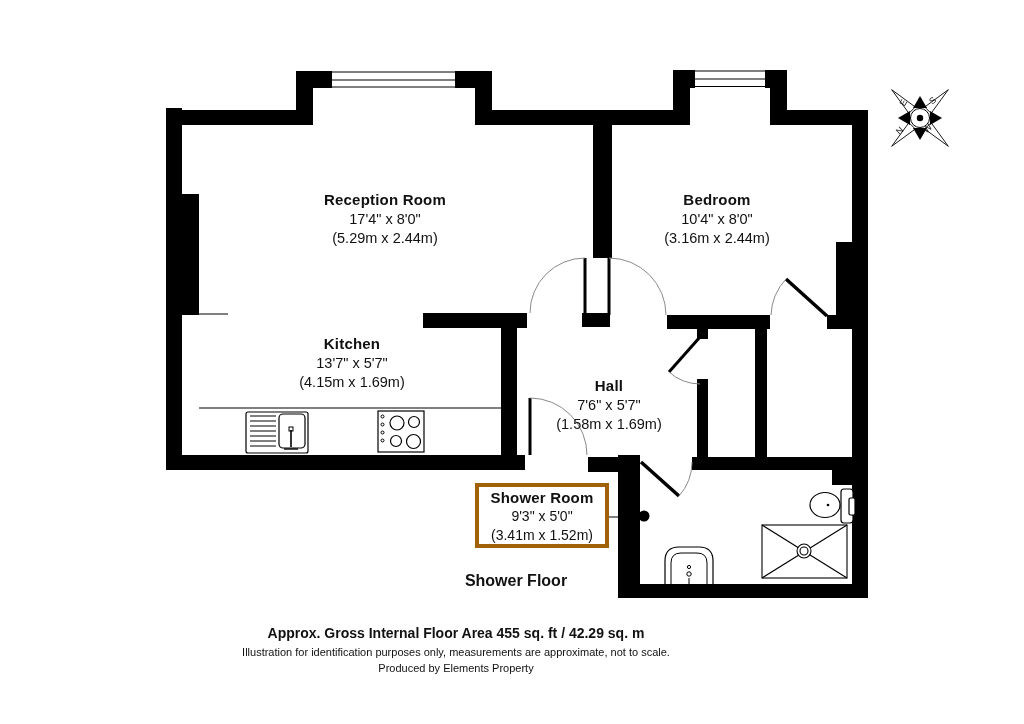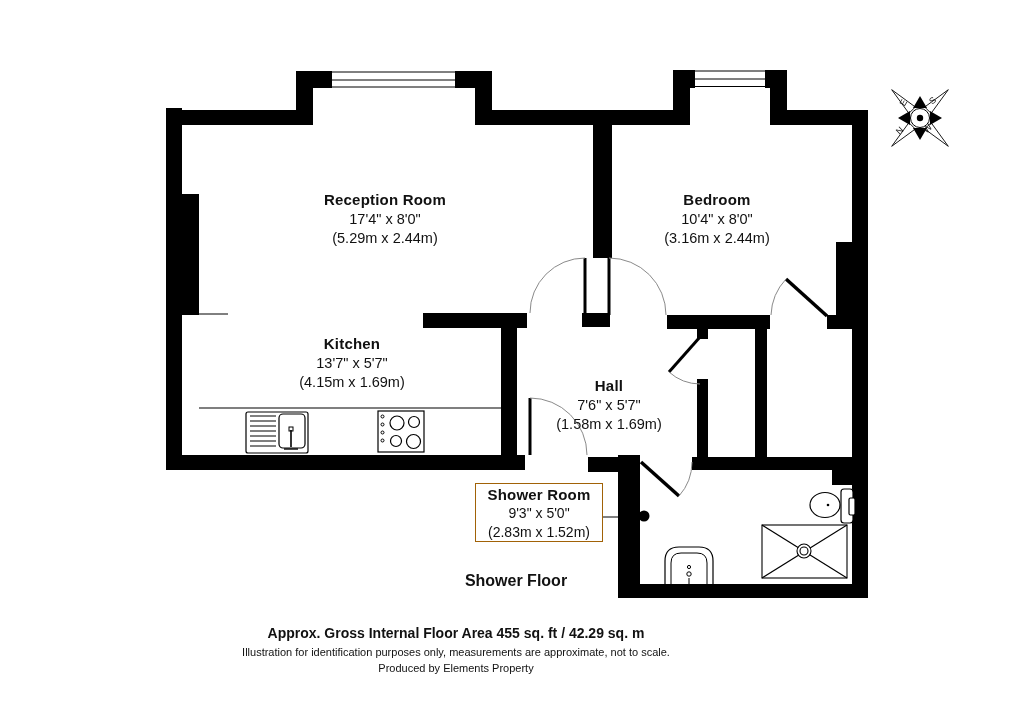--- a/index.html
+++ b/index.html
@@ -2,21 +2,21 @@
 <html><head>
 <meta charset="utf-8">
 <style>
   html,body{margin:0;padding:0;background:#ffffff;}
   #stage{position:relative;width:1024px;height:724px;background:#ffffff;overflow:hidden;
          font-family:"Liberation Sans","DejaVu Sans",sans-serif;color:#111;}
   #plan-svg{position:absolute;left:0;top:0;}
   .room-label{position:absolute;transform:translateX(-50%);text-align:center;white-space:nowrap;line-height:19.5px;}
   .room-name{display:block;font-weight:bold;font-size:15px;letter-spacing:0.2px;}
   .room-dim{display:block;font-size:14.5px;}
-  #shower-label-box{position:absolute;left:475px;top:483px;width:126px;height:56px;border:1px solid #a16207;
+  #shower-label-box{position:absolute;left:475px;top:483px;width:126px;height:56px;border:4px solid #a16207;
          background:#fff;text-align:center;line-height:19px;padding-top:1px;}
   #shower-label-box .room-name{font-size:15px;}
   #shower-label-box .room-dim{font-size:14px;}
   #floor-label{position:absolute;left:516px;top:572px;transform:translateX(-50%);
          font-weight:bold;font-size:16px;white-space:nowrap;}
   .footer-line{position:absolute;left:0;width:912px;text-align:center;white-space:nowrap;}
   #footer-area{top:625px;font-weight:bold;font-size:14px;}
   #footer-disclaimer{top:646px;font-size:11px;}
   #footer-credit{top:662px;font-size:11px;}
   .compass-letter{font-size:9px;font-family:"Liberation Sans",sans-serif;fill:#111;}
@@ -203,21 +203,21 @@
 
   <div class="room-label" style="left:609px;top:336px;margin-top:40px;">
     <span class="room-name">Hall</span>
     <span class="room-dim">7'6" x 5'7"</span>
     <span class="room-dim">(1.58m x 1.69m)</span>
   </div>
 
   <div id="shower-label-box">
     <span class="room-name">Shower Room</span>
     <span class="room-dim">9'3" x 5'0"</span>
-    <span class="room-dim">(2.83m x 1.52m)</span>
+    <span class="room-dim">(3.41m x 1.52m)</span>
   </div>
 
   <div id="floor-label">Shower Floor</div>
 
   <div class="footer-line" id="footer-area">Approx. Gross Internal Floor Area 455 sq. ft / 42.29 sq. m</div>
   <div class="footer-line" id="footer-disclaimer">Illustration for identification purposes only, measurements are approximate, not to scale.</div>
   <div class="footer-line" id="footer-credit">Produced by Elements Property</div>
 
 </div>
 

